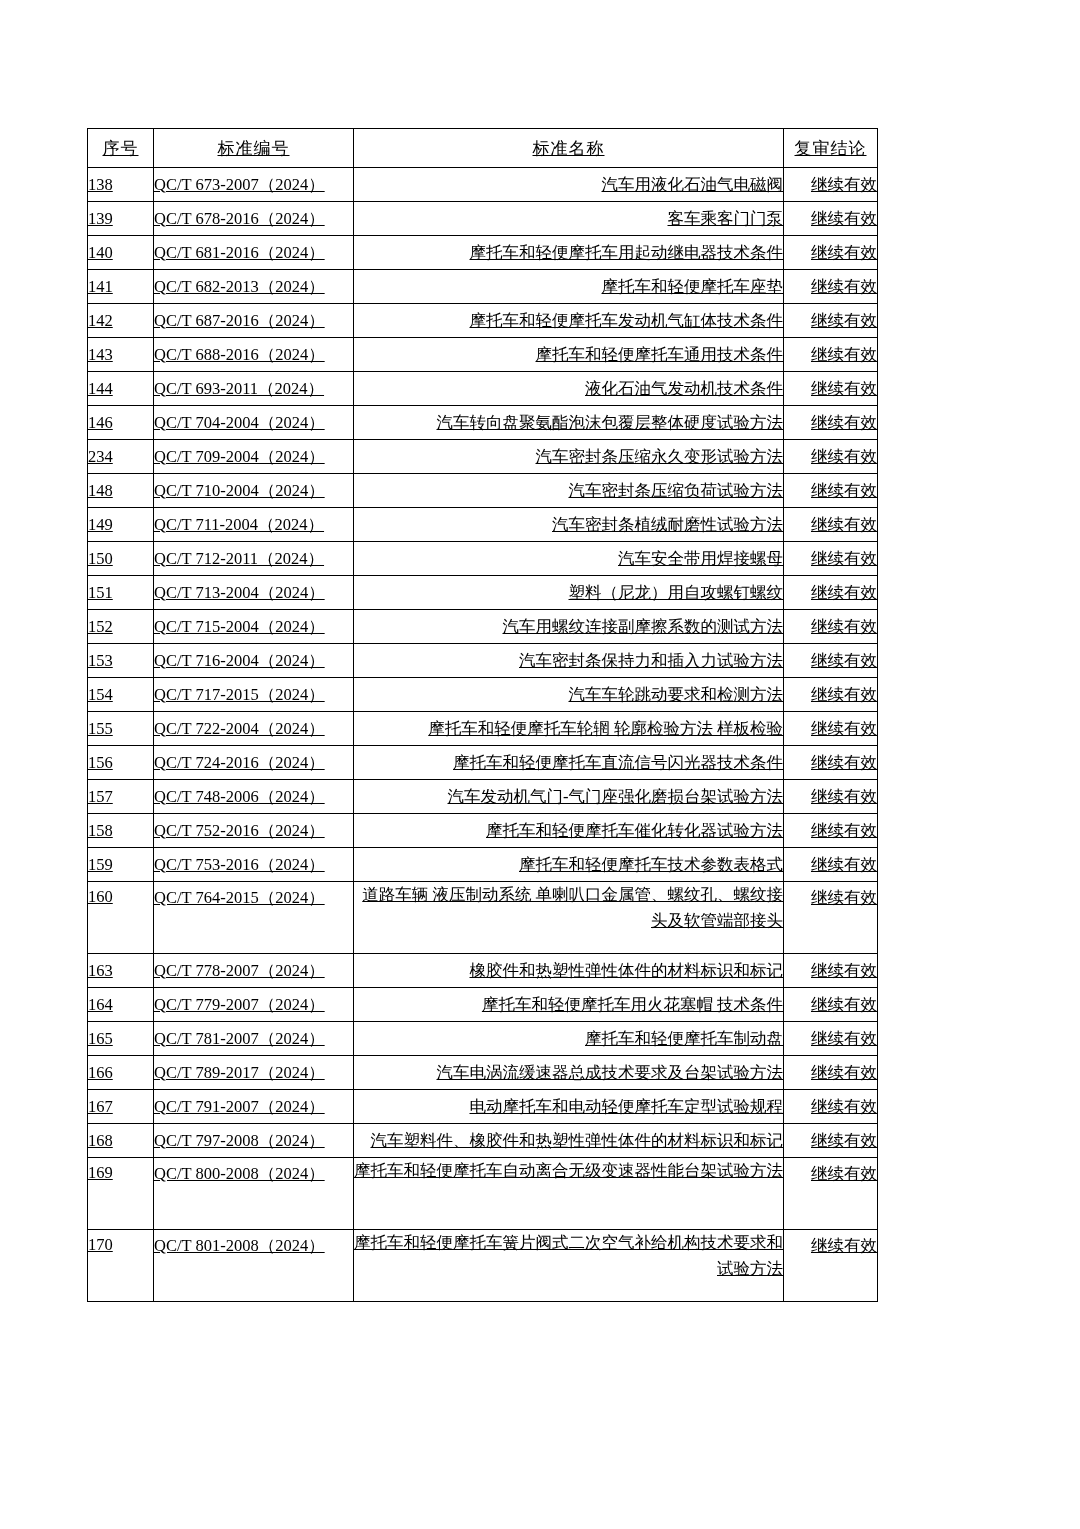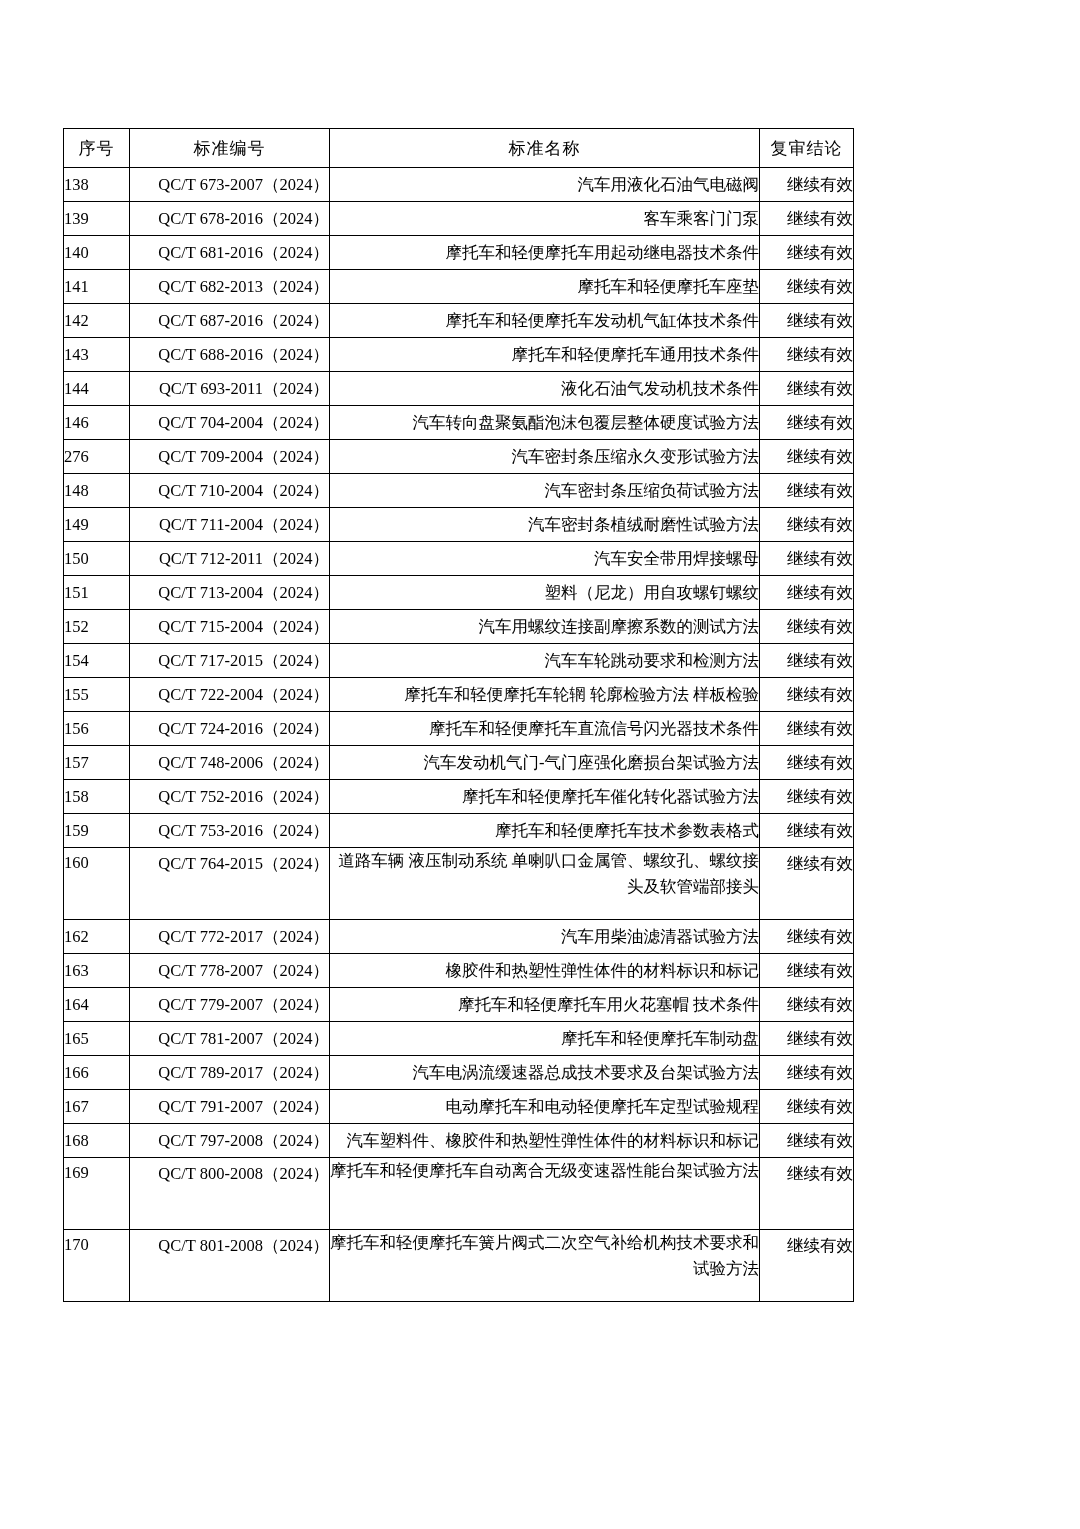--- a/index.html
+++ b/index.html
@@ -11,21 +11,22 @@
     width: 1080px;
     height: 1529px;
     font-family: "Liberation Serif", "DejaVu Serif", serif;
     color: #000000;
     position: relative;
   }
   .page {
     box-sizing: border-box;
     width: 908px;
     height: 1529px;
-    padding: 128px 145px 0 63px;
+    padding: 128px 145px 0 87px;
+    text-decoration: underline;
   }
   table.std-table {
     border-collapse: collapse;
     width: 790px;
     table-layout: fixed;
   }
   table.std-table th,
   table.std-table td {
     border: 1px solid #000000;
     padding: 0;
@@ -45,21 +46,21 @@
   }
   tbody td {
     font-size: 16.5px;
     height: 33px;
   }
   td.no {
     text-align: left;
     font-family: "Liberation Serif", "DejaVu Serif", serif;
   }
   td.code {
-    text-align: right;
+    text-align: left;
     font-family: "Liberation Serif", "DejaVu Serif", serif;
     letter-spacing: 0px;
     margin-top: 32px;
   }
   td.name {
     text-align: right;
     padding: 3px 6px 3px 8px;
     line-height: 1.55;
   }
   td.concl {
@@ -134,21 +135,21 @@
           <td class="name">液化石油气发动机技术条件</td>
           <td class="concl">继续有效</td>
         </tr>
         <tr>
           <td class="no">146</td>
           <td class="code">QC/T 704-2004（2024）</td>
           <td class="name">汽车转向盘聚氨酯泡沫包覆层整体硬度试验方法</td>
           <td class="concl">继续有效</td>
         </tr>
         <tr>
-          <td class="no">276</td>
+          <td class="no">234</td>
           <td class="code">QC/T 709-2004（2024）</td>
           <td class="name">汽车密封条压缩永久变形试验方法</td>
           <td class="concl">继续有效</td>
         </tr>
         <tr>
           <td class="no">148</td>
           <td class="code">QC/T 710-2004（2024）</td>
           <td class="name">汽车密封条压缩负荷试验方法</td>
           <td class="concl">继续有效</td>
         </tr>
@@ -167,20 +168,26 @@
         <tr>
           <td class="no">151</td>
           <td class="code">QC/T 713-2004（2024）</td>
           <td class="name">塑料（尼龙）用自攻螺钉螺纹</td>
           <td class="concl">继续有效</td>
         </tr>
         <tr>
           <td class="no">152</td>
           <td class="code">QC/T 715-2004（2024）</td>
           <td class="name">汽车用螺纹连接副摩擦系数的测试方法</td>
+          <td class="concl">继续有效</td>
+        </tr>
+        <tr>
+          <td class="no">153</td>
+          <td class="code">QC/T 716-2004（2024）</td>
+          <td class="name">汽车密封条保持力和插入力试验方法</td>
           <td class="concl">继续有效</td>
         </tr>
         <tr>
           <td class="no">154</td>
           <td class="code">QC/T 717-2015（2024）</td>
           <td class="name">汽车车轮跳动要求和检测方法</td>
           <td class="concl">继续有效</td>
         </tr>
         <tr>
           <td class="no">155</td>
@@ -209,26 +216,20 @@
         <tr>
           <td class="no">159</td>
           <td class="code">QC/T 753-2016（2024）</td>
           <td class="name">摩托车和轻便摩托车技术参数表格式</td>
           <td class="concl">继续有效</td>
         </tr>
         <tr class="tall">
           <td class="no">160</td>
           <td class="code">QC/T 764-2015（2024）</td>
           <td class="name">道路车辆 液压制动系统 单喇叭口金属管、螺纹孔、螺纹接头及软管端部接头</td>
-          <td class="concl">继续有效</td>
-        </tr>
-        <tr>
-          <td class="no">162</td>
-          <td class="code">QC/T 772-2017（2024）</td>
-          <td class="name">汽车用柴油滤清器试验方法</td>
           <td class="concl">继续有效</td>
         </tr>
         <tr>
           <td class="no">163</td>
           <td class="code">QC/T 778-2007（2024）</td>
           <td class="name">橡胶件和热塑性弹性体件的材料标识和标记</td>
           <td class="concl">继续有效</td>
         </tr>
         <tr>
           <td class="no">164</td>

